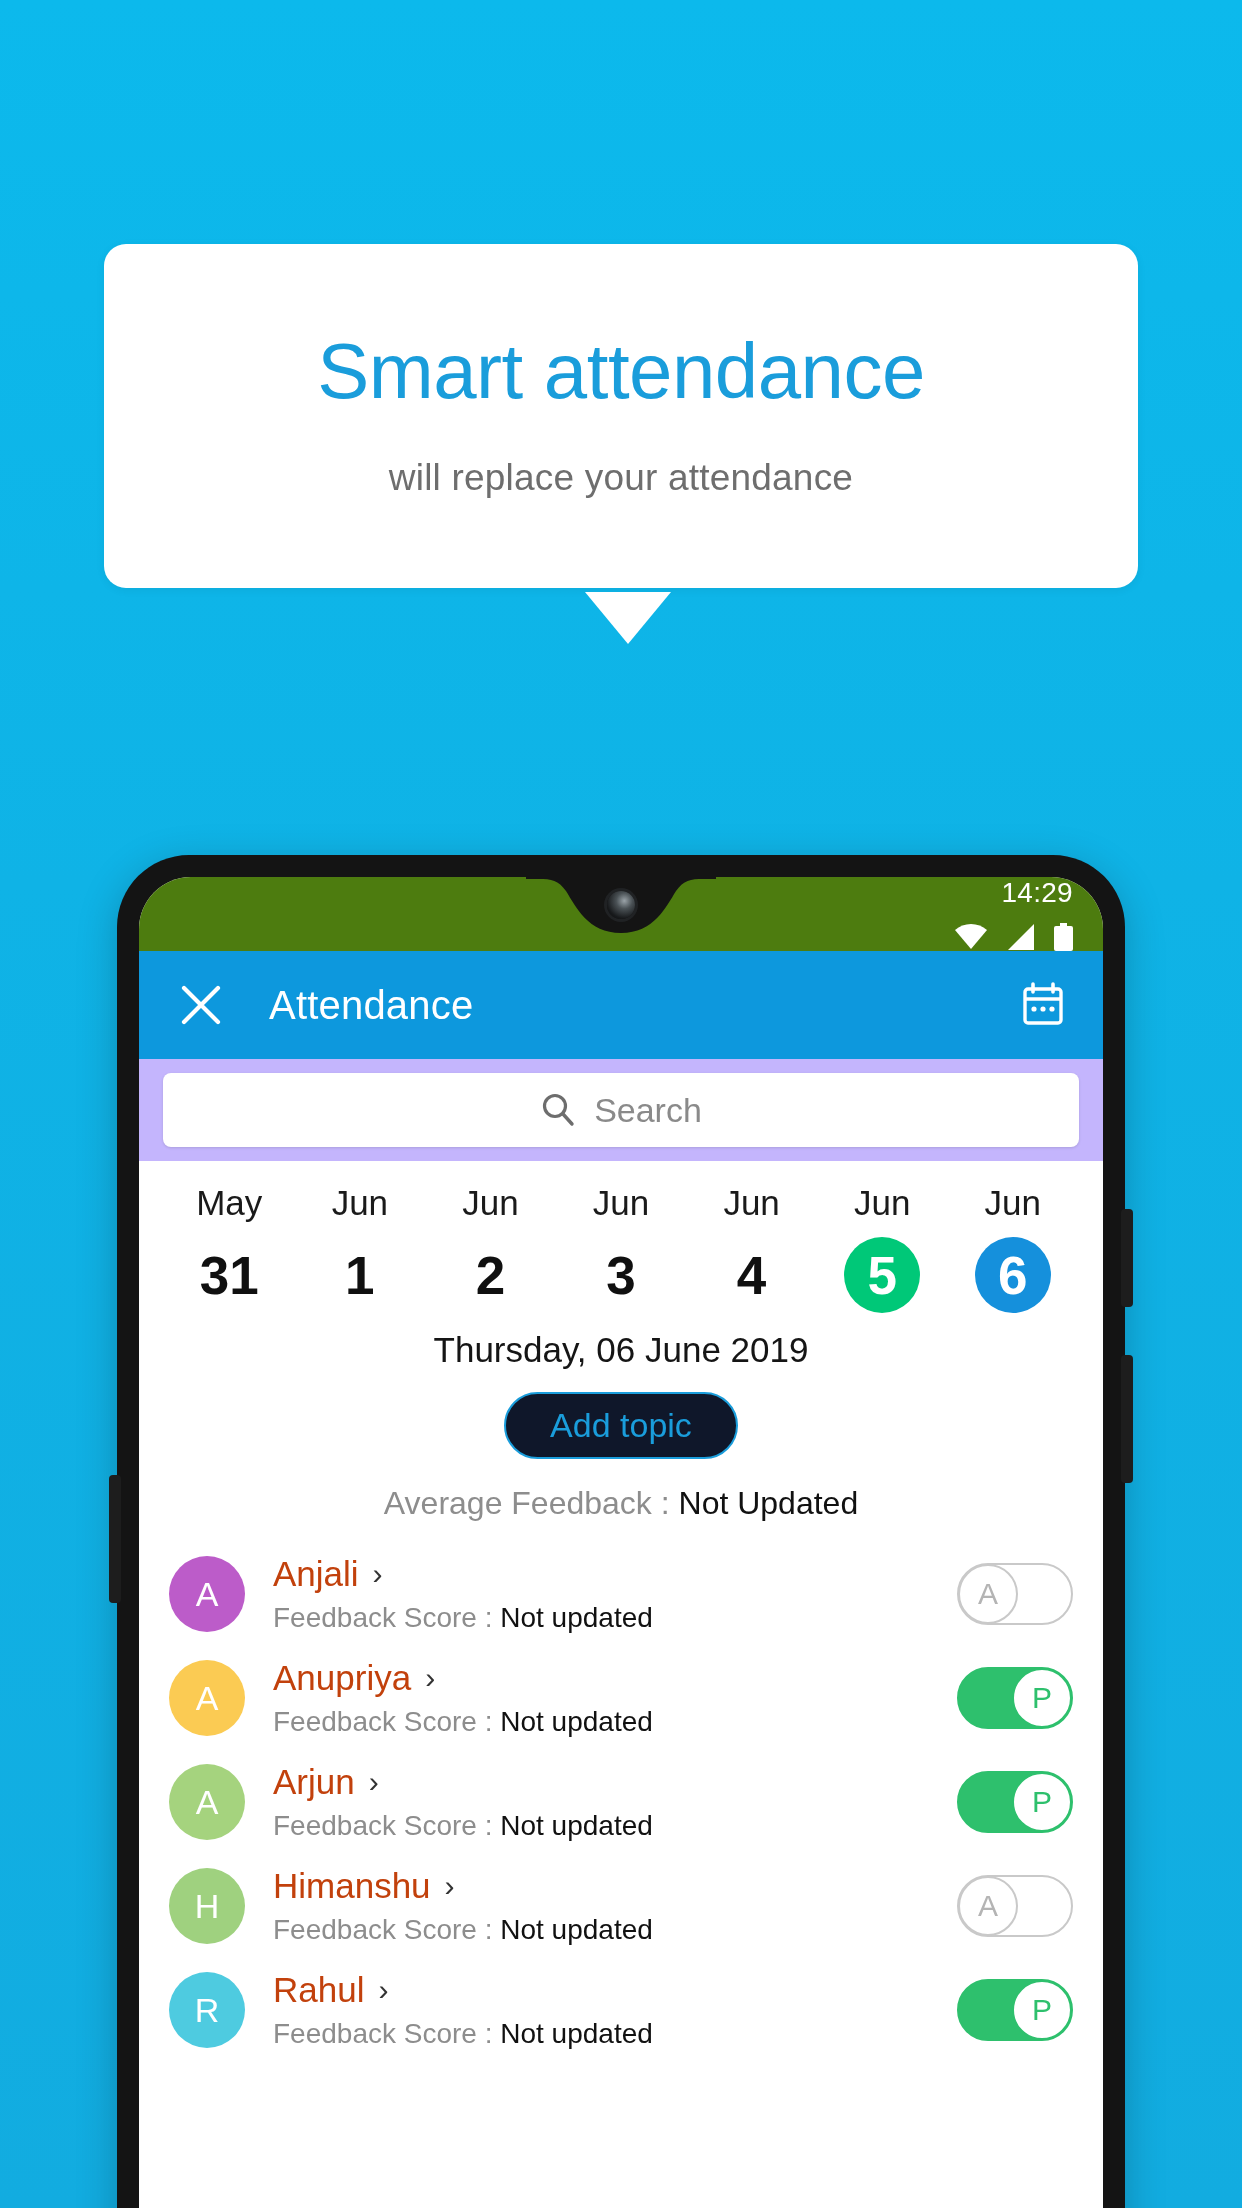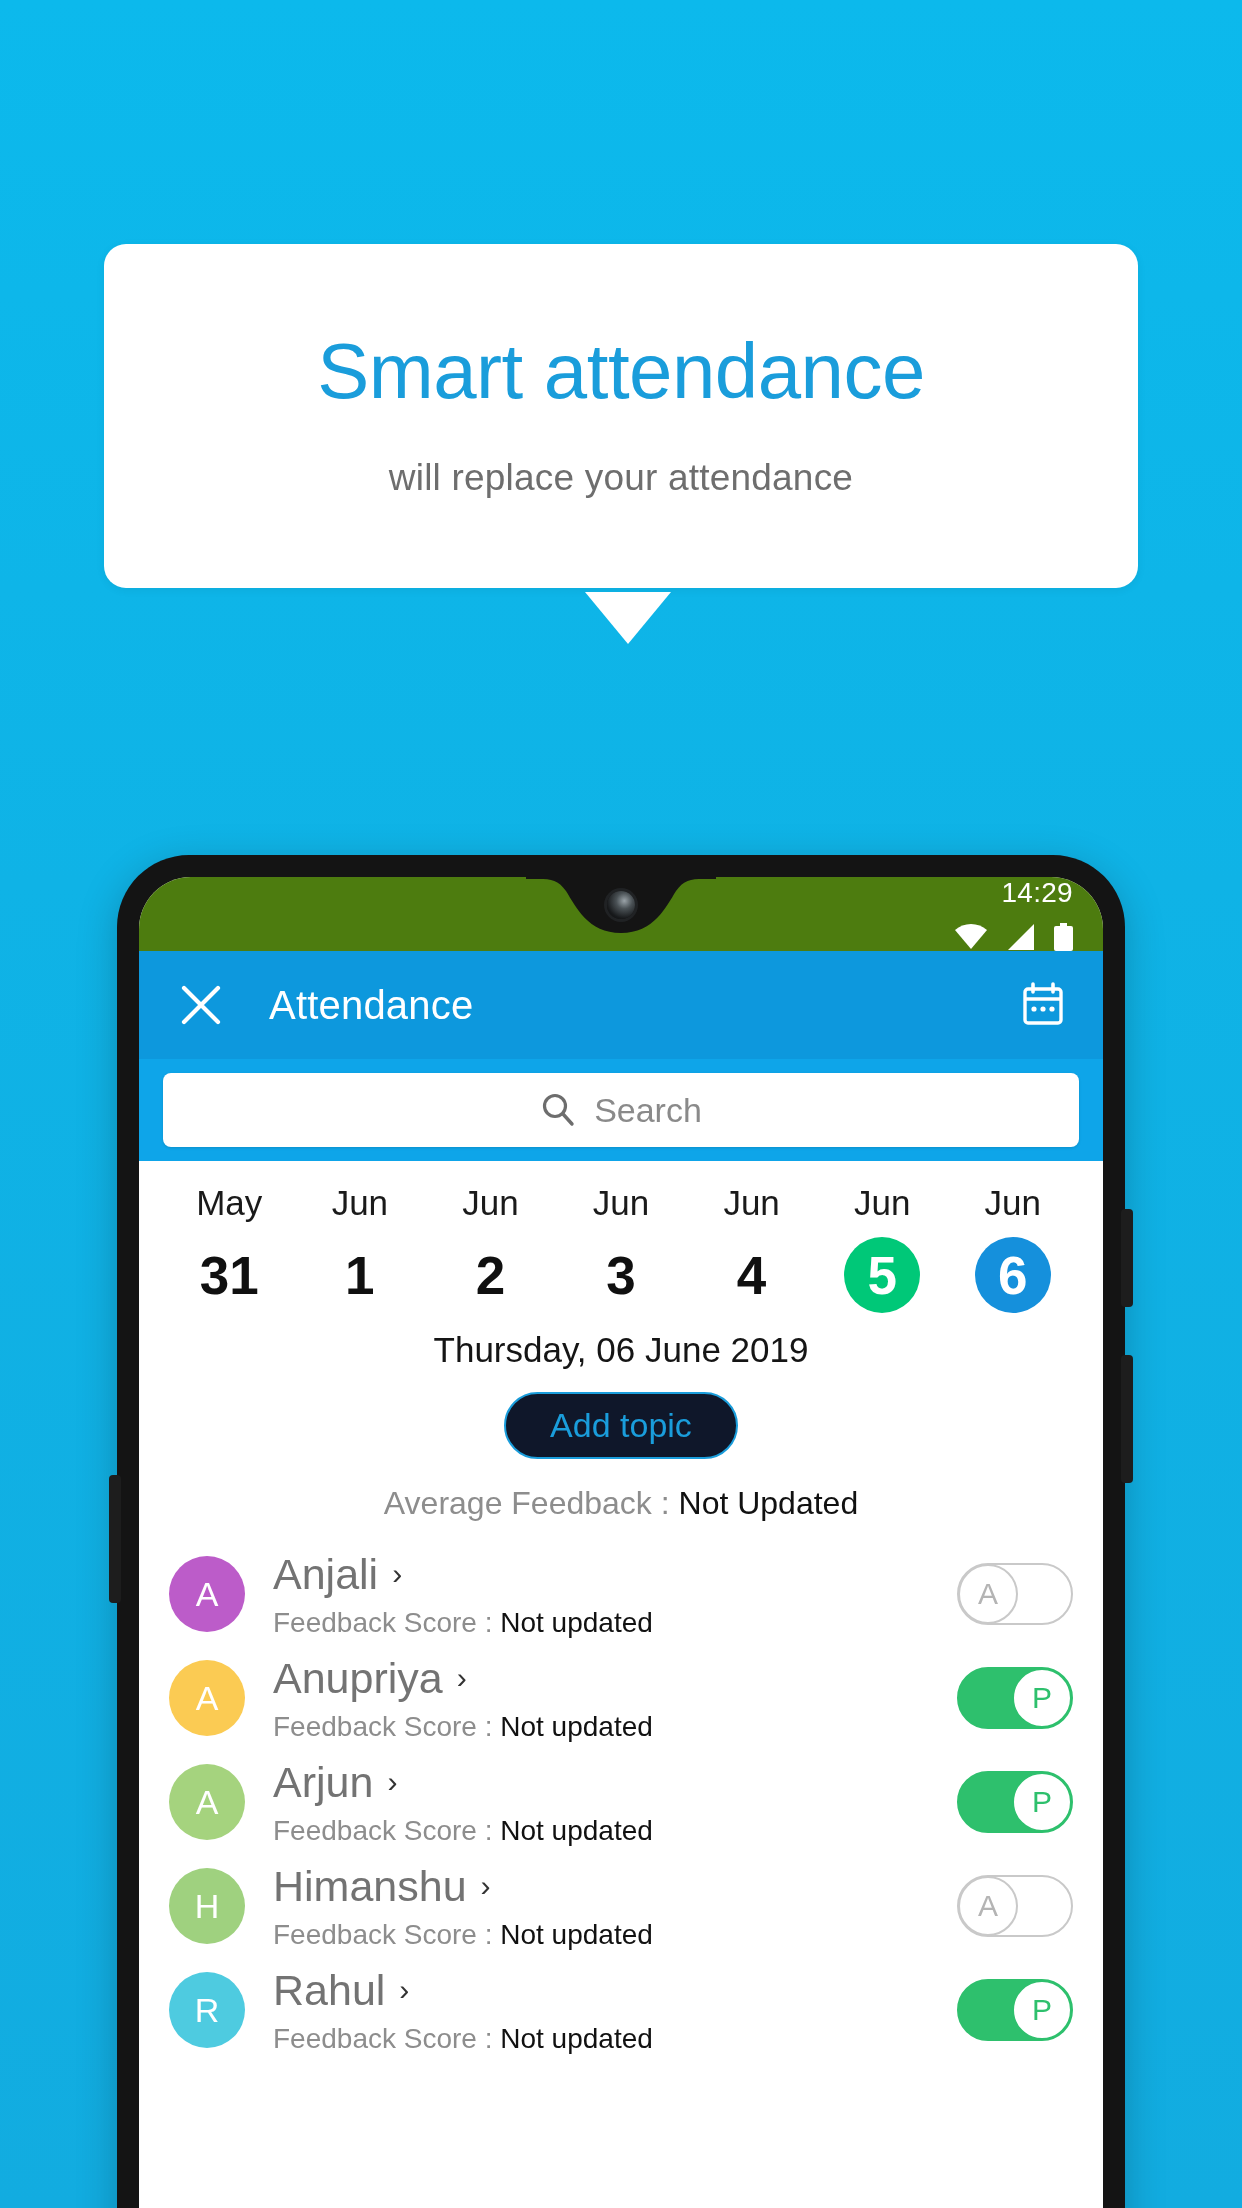--- a/index.html
+++ b/index.html
@@ -116,21 +116,21 @@
     background:#0d98dd;
     display:flex; align-items:center;
     padding:0 32px 0 36px;
   }
   #close-btn { width:52px; height:52px; display:flex; align-items:center; justify-content:center; }
   #app-title { color:#fff; font-size:40px; margin-left:42px; flex:1; letter-spacing:.2px; }
   #calendar-btn { width:56px; height:56px; display:flex; align-items:center; justify-content:center; }
 
   
   #search-wrap {
-    background:#0ea5e9;
+    background:#c4b5fd;
     padding:14px 24px 14px;
   }
   #search-box {
     height:74px;
     background:#fff;
     border-radius:8px;
     display:flex; align-items:center; justify-content:center;
     gap:18px;
     box-shadow:0 1px 3px rgba(0,0,0,.13);
   }
@@ -193,21 +193,21 @@
   }
   .avatar {
     width:76px; height:76px;
     border-radius:50%;
     display:flex; align-items:center; justify-content:center;
     color:#fff; font-size:34px; font-weight:400;
     flex:0 0 auto;
   }
   .student-info { flex:1; margin-left:28px; }
   .student-name-line { display:flex; align-items:center; gap:14px; }
-  .student-name { font-size:43px; color:#737373; }
+  .student-name { font-size:35px; color:#c2410c; }
   .chevron { color:#333; font-size:30px; line-height:1; }
   .feedback-line { margin-top:8px; font-size:28px; }
   .feedback-line .lbl { color:#8d8d8d; }
   .feedback-line .val { color:#111; }
 
   .toggle {
     width:116px; height:62px;
     border-radius:34px;
     position:relative;
     flex:0 0 auto;

